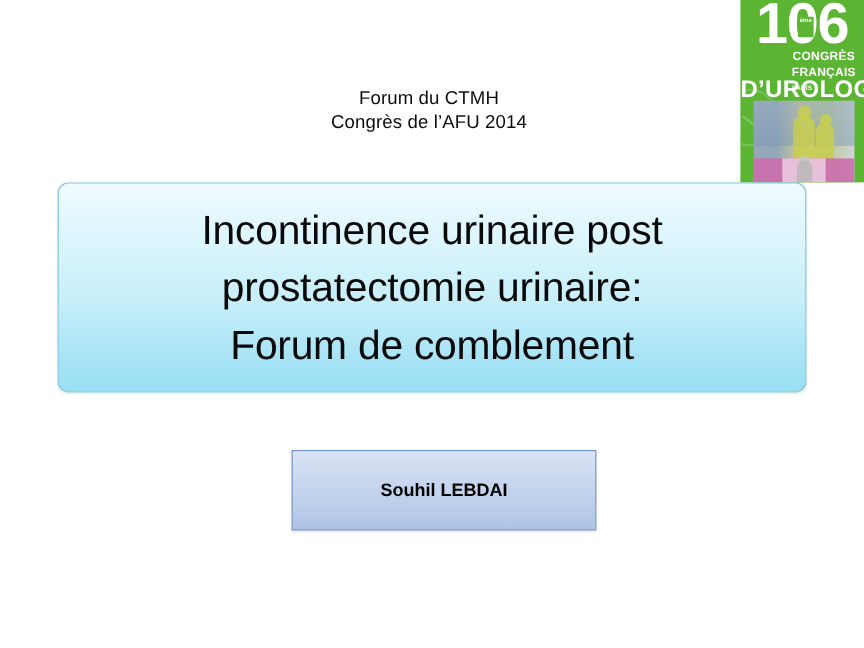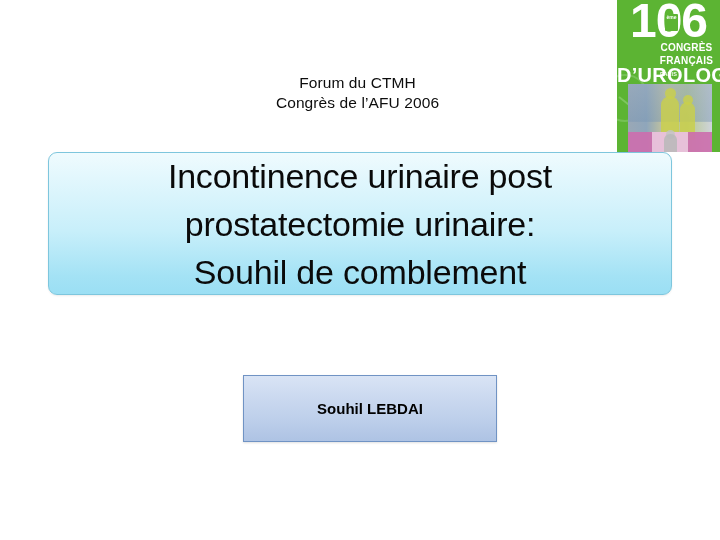--- a/index.html
+++ b/index.html
@@ -190,21 +190,21 @@
     height: 20px;
     background: rgba(255,255,255,.55);
   }
 
   
   .title-box {
     position: absolute;
     left: 48px;
     top: 152px;
     width: 624px;
-    height: 143px;
+    height: 175px;
     box-sizing: border-box;
     border: 1px solid #7ec6dd;
     border-radius: 9px;
     background: linear-gradient(180deg, #effbfe 0%, #e2f7fd 18%, #c8effa 55%, #a3e2f5 88%, #9bdff4 100%);
     box-shadow: 0 1px 2px rgba(0,0,0,0.08);
     display: flex;
     align-items: center;
     justify-content: center;
   }
   .title-text {
@@ -242,21 +242,21 @@
     white-space: nowrap;
   }
 </style>
 </head>
 <body>
 
 <div class="slide">
 
   <div class="header-block">
     <div class="header-line">Forum du CTMH</div>
-    <div class="header-line">Congrès de l’AFU 2006</div>
+    <div class="header-line">Congrès de l’AFU 2014</div>
   </div>
 
   <div class="logo">
     <div class="logo-ring"></div>
     <div class="logo-slash"></div>
     <div class="logo-number">106</div>
     <div class="logo-sup">ème</div>
     <div class="logo-name">
       <div class="l1">CONGRÈS FRANÇAIS</div>
       <div class="l2">D’UROLOGIE</div>
@@ -271,21 +271,21 @@
       <div class="logo-band-white"></div>
       <div class="logo-band-head"></div>
       <div class="logo-band-fig"></div>
     </div>
   </div>
 
   <div class="title-box">
     <div class="title-text">
       <div>Incontinence urinaire post</div>
       <div>prostatectomie urinaire:</div>
-      <div>Souhil de comblement</div>
+      <div>Forum de comblement</div>
     </div>
   </div>
 
   <div class="author-box">
     <div class="author-line">Souhil LEBDAI</div>
   </div>
 
 </div>
 
 </body></html>

